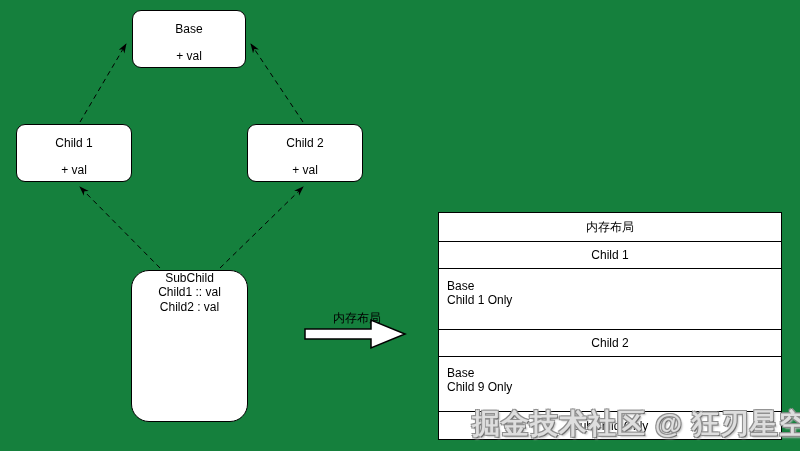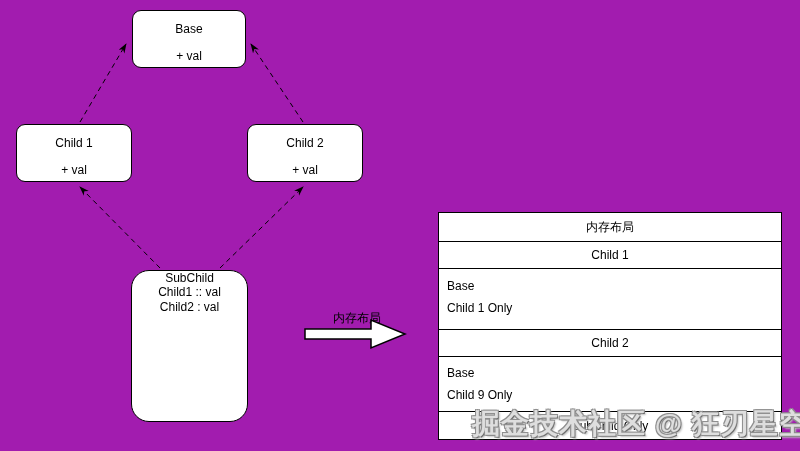--- a/index.html
+++ b/index.html
@@ -1,17 +1,17 @@
 <!DOCTYPE html>
 <html><head>
 <meta charset="utf-8">
 <style>
   html,body{margin:0;padding:0;background:#fff;}
   .canvas{
-    position:relative;width:800px;height:451px;background:#a21caf;overflow:hidden;
+    position:relative;width:800px;height:451px;background:#15803d;overflow:hidden;
     font-family:"Liberation Sans","DejaVu Sans",sans-serif;color:#000;
   }
   svg.overlay{position:absolute;left:0;top:0;width:800px;height:451px;pointer-events:none;}
   .class-box{
     position:absolute;background:#fff;border:1px solid #000;border-radius:9px;
     display:flex;flex-direction:column;align-items:center;box-sizing:border-box;
     font-size:12px;line-height:14px;
   }
   .class-box .title{margin-top:0;}
   .box-base{left:132px;top:10px;width:114px;height:58px;padding-top:11px;}
@@ -30,21 +30,21 @@
     border:1px solid #000;box-sizing:border-box;font-size:12px;background:#fff;
   }
   .mem-row{box-sizing:border-box;border-top:1px solid #000;}
   .mem-row:first-child{border-top:none;}
   .mem-row.center{display:flex;align-items:center;justify-content:center;}
   .r-header{height:28px;}
   .r-ch{height:27px;}
   .r-body1{height:61px;padding:10px 0 0 8px;}
   .r-body2{height:55px;padding:9px 0 0 8px;}
   .r-sub{height:29px;}
-  .mem-row .line2{margin-top:8px;}
+  .mem-row .line2{margin-top:0;}
   .watermark{
     position:absolute;left:472px;top:405px;width:330px;
     font-size:28px;font-weight:bold;letter-spacing:1px;white-space:nowrap;
     color:#dedede;
     text-shadow:-1px -1px 0 #8f8f8f,1px -1px 0 #8f8f8f,-1px 1px 0 #8f8f8f,
                  1px 1px 0 #6f6f6f,2px 2px 2px #bdbdbd;
   }
 </style>
 </head>
 <body>

